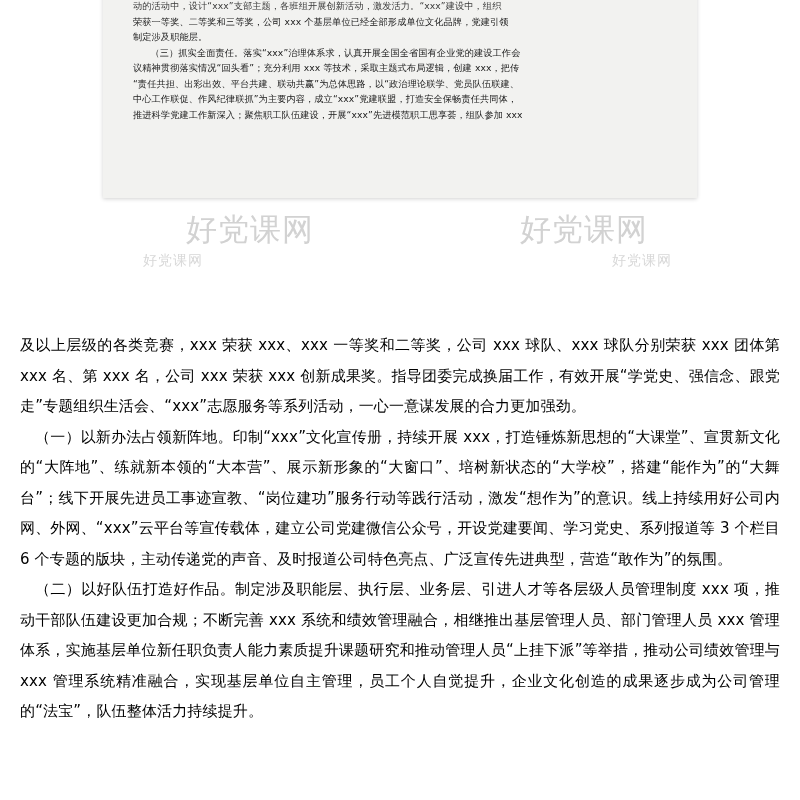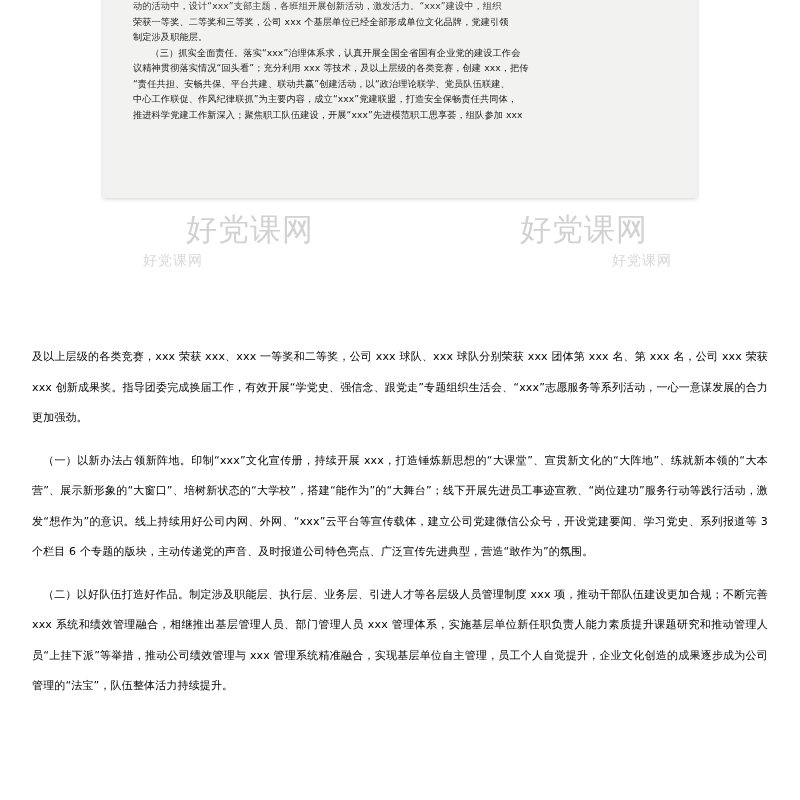--- a/index.html
+++ b/index.html
@@ -74,44 +74,44 @@
   .wm-4 { left: 612px; top: 252px; }
 
   
   .doc-body {
     position: absolute;
     left: 20px;
     top: 330px;
     width: 760px;
   }
   .para {
-    font-size: 11px;
+    font-size: 15px;
     line-height: 30.5px;
     color: #000000;
     text-align: justify;
     text-justify: inter-ideograph;
-    margin: 12px;
+    margin: 0;
     letter-spacing: 0.15px;
   }
   .para.ind1 {
     text-indent: 1em;
   }
 </style>
 </head>
 <body>
 
 <div class="preview-card">
   <div class="card-clip">
     <div class="preview-inner">
       <div class="preview-line clip-top">动的活动中，设计“xxx”支部主题，各班组开展创新活动，激发活力。“xxx”建设中，组织</div>
       <div class="preview-line">荣获一等奖、二等奖和三等奖，公司 xxx 个基层单位已经全部形成单位文化品牌，党建引领</div>
       <div class="preview-line">制定涉及职能层。</div>
       <div class="preview-line indent">（三）抓实全面责任。落实“xxx”治理体系求，认真开展全国全省国有企业党的建设工作会</div>
-      <div class="preview-line">议精神贯彻落实情况“回头看”；充分利用 xxx 等技术，及以上层级的各类竞赛，创建 xxx，把传</div>
-      <div class="preview-line">“责任共担、安畅共保、平台共建、联动共赢”创建活动，以“政治理论联学、党员队伍联建、</div>
+      <div class="preview-line">议精神贯彻落实情况“回头看”；充分利用 xxx 等技术，采取主题式布局逻辑，创建 xxx，把传</div>
+      <div class="preview-line">“责任共担、出彩出效、平台共建、联动共赢”为总体思路，以“政治理论联学、党员队伍联建、</div>
       <div class="preview-line">中心工作联促、作风纪律联抓”为主要内容，成立“xxx”党建联盟，打造安全保畅责任共同体，</div>
       <div class="preview-line">推进科学党建工作新深入；聚焦职工队伍建设，开展“xxx”先进模范职工思享荟，组队参加 xxx</div>
     </div>
   </div>
 </div>
 
 <div class="wm wm-big wm-1">好党课网</div>
 <div class="wm wm-big wm-2">好党课网</div>
 <div class="wm wm-small wm-3">好党课网</div>
 <div class="wm wm-small wm-4">好党课网</div>

